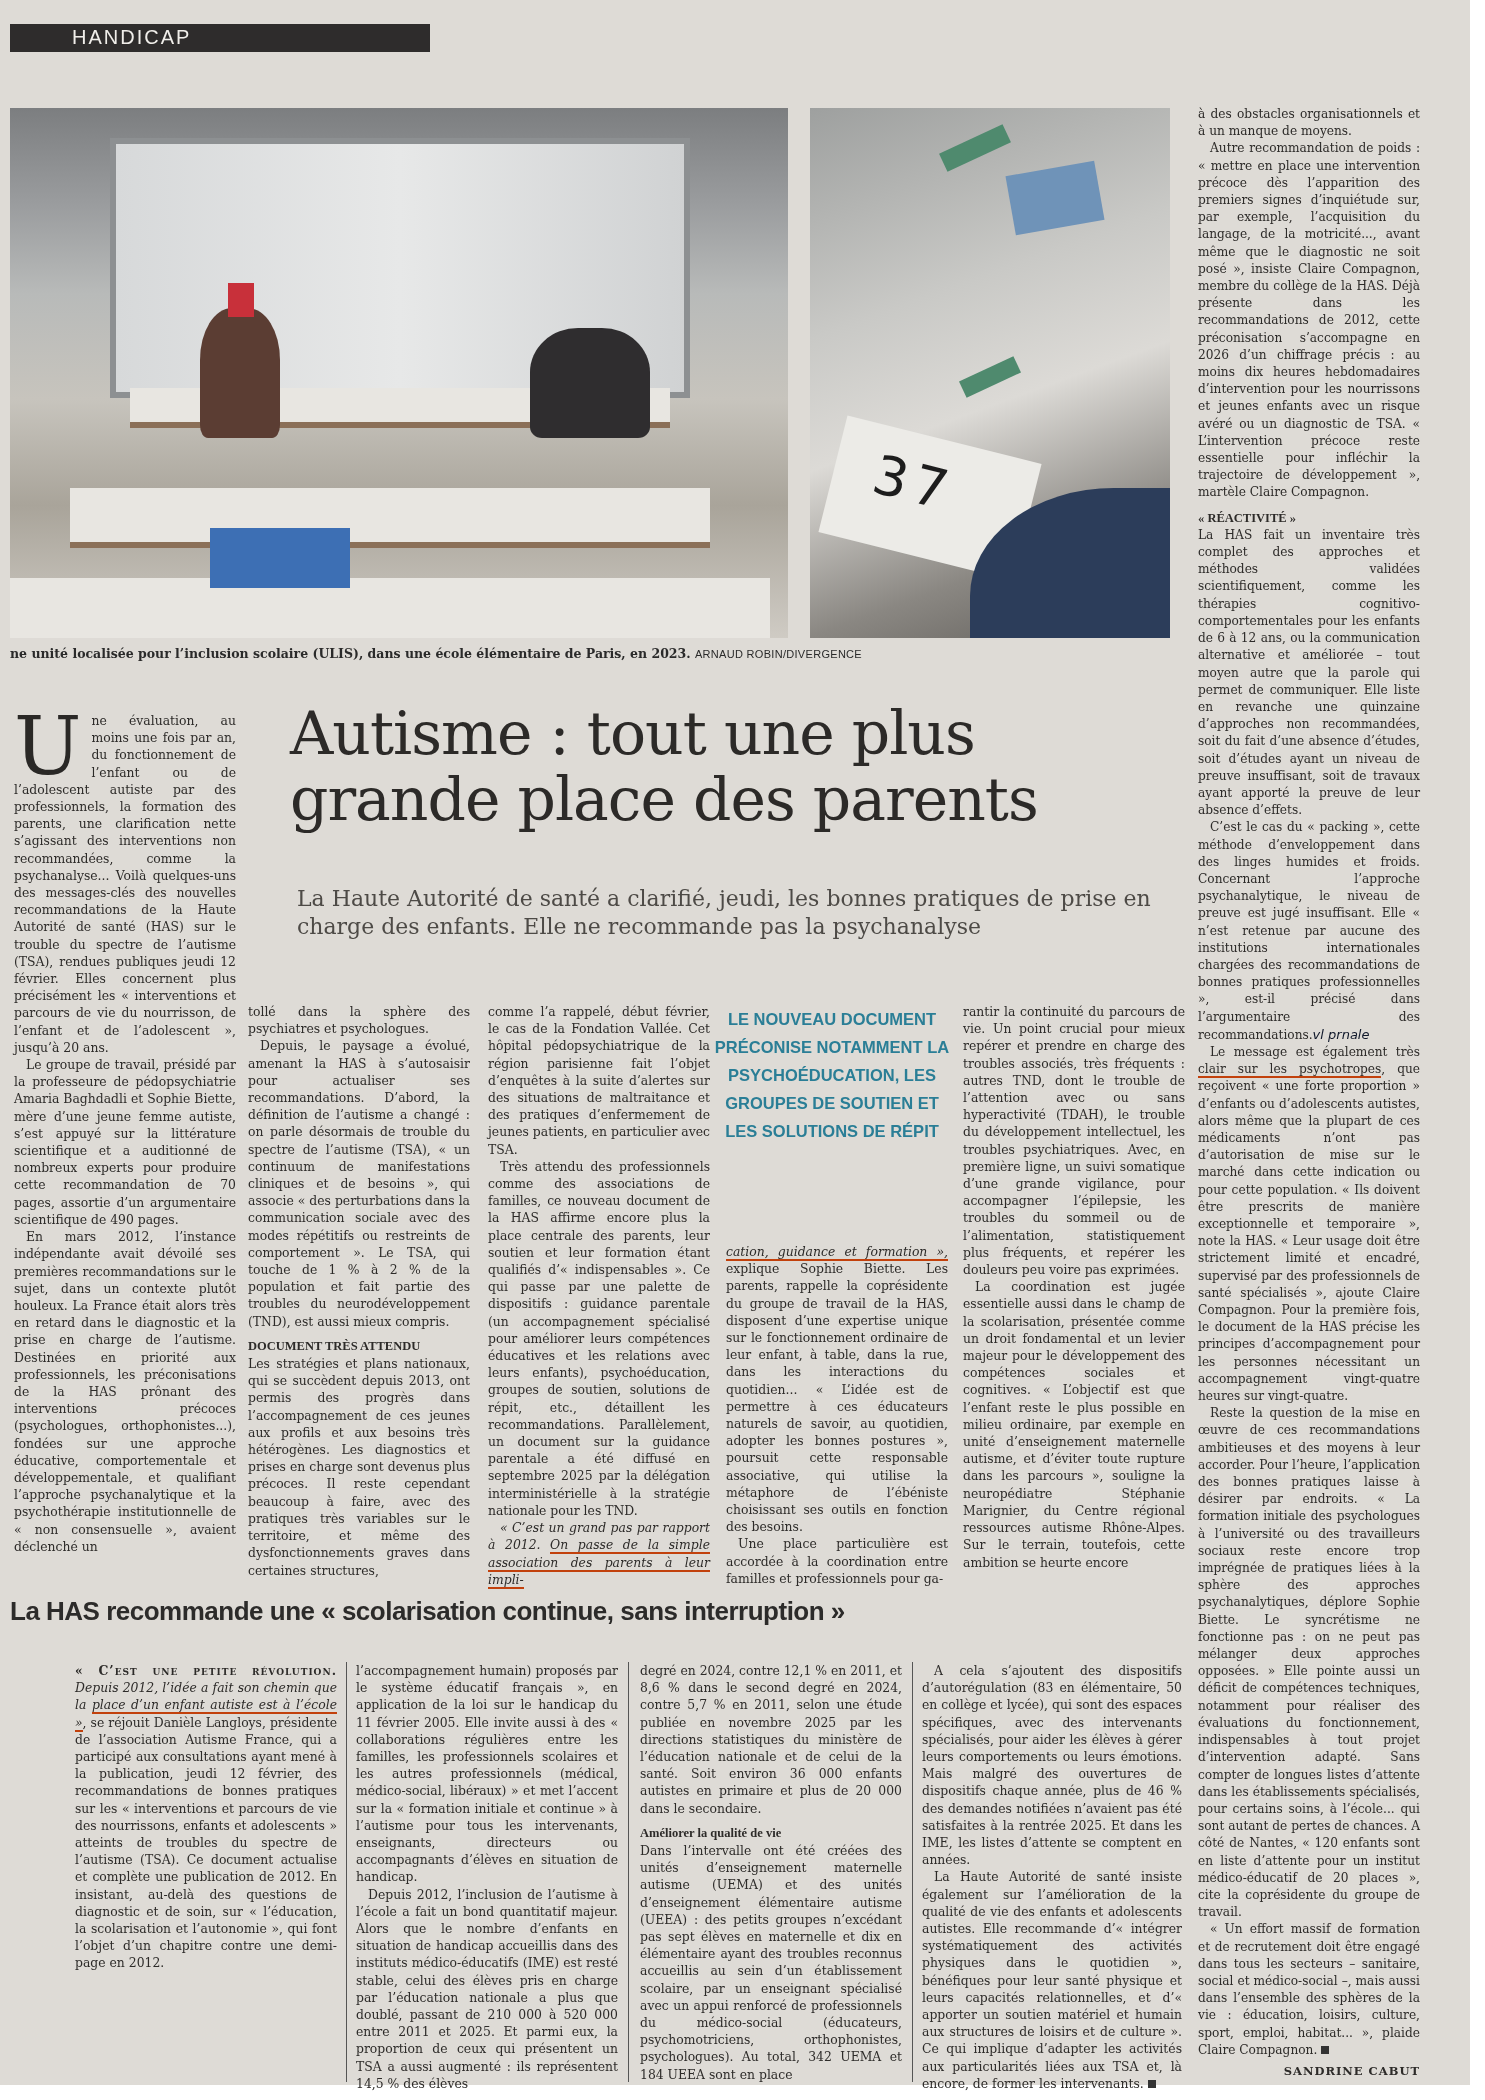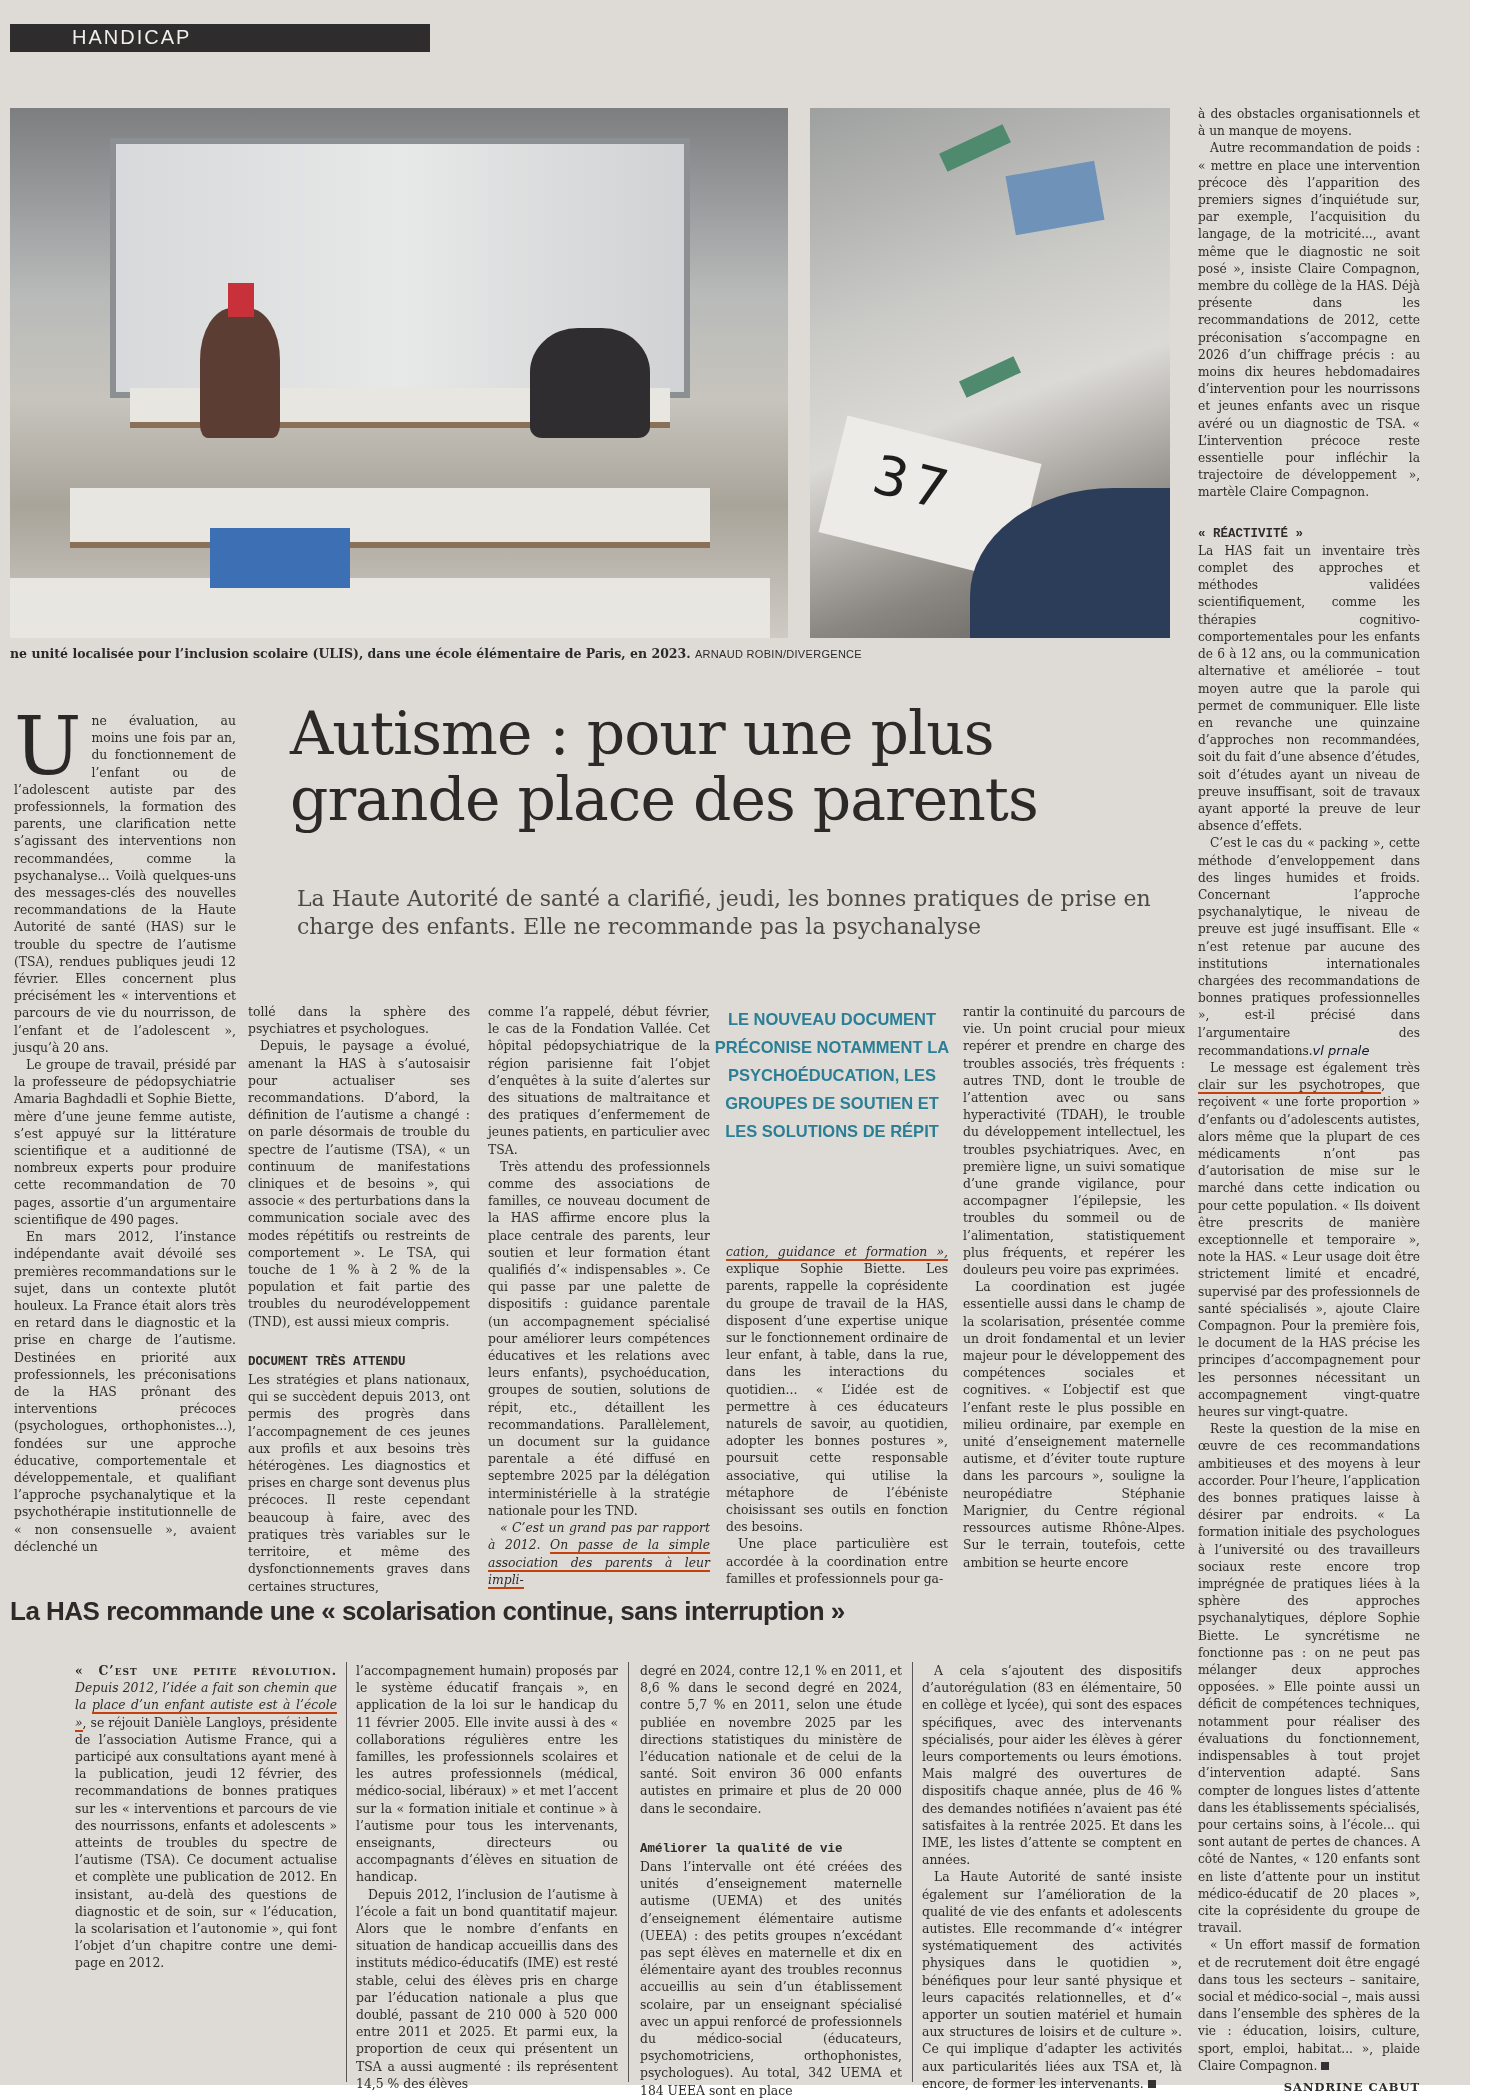--- a/index.html
+++ b/index.html
@@ -65,21 +65,21 @@
   }
   .col {
     position: absolute;
     font-family: "DejaVu Serif", serif; font-size: 12.4px; line-height: 17.2px; color: #2d2b29;
     text-align: justify; hyphens: auto;
   }
   .col p { text-indent: 12px; }
   .col p.noindent { text-indent: 0; }
   .col em { font-style: italic; }
   .col .sub {
-    font-family: Liberation Mono, monospace; font-weight: bold; font-size: 12.5px; text-indent: 0; margin-top: 24px;
+    font-family: Liberation Serif, serif; font-weight: bold; font-size: 12.5px; text-indent: 0; margin-top: 8px;
   }
   .dropcap {
     float: left; font-size: 80px; line-height: 66px; margin: 2px 10px 0 0; color: #2a2826;
   }
   .pullquote {
     position: absolute; left: 712px; top: 1005px; width: 240px;
     font-family: "Liberation Sans", sans-serif; font-weight: bold; font-size: 16.5px; line-height: 28px;
     color: #2a7e96; text-align: center; text-transform: uppercase;
   }
   .underline-pen { border-bottom: 2px solid #c2410c; }
@@ -118,21 +118,21 @@
     <div class="card37">37</div>
     <div class="arm"></div>
   </div>
 
   <div class="caption">
     <span>ne unité localisée pour l’inclusion scolaire (ULIS), dans une école élémentaire de Paris, en 2023.</span>
     <span class="credit">ARNAUD ROBIN/DIVERGENCE</span>
   </div>
 
   <div class="headline">
-    <div>Autisme : pour une plus</div>
+    <div>Autisme : tout une plus</div>
     <div>grande place des parents</div>
   </div>
   <div class="deck">La Haute Autorité de santé a clarifié, jeudi, les bonnes pratiques de prise en charge des enfants. Elle ne recommande pas la psychanalyse</div>
 
   <div class="col" style="left:14px;top:712px;width:222px;">
     <p class="noindent">
       <span class="dropcap">U</span>
       <span>ne évaluation, au moins une fois par an, du fonctionnement de l’enfant ou de l’adolescent autiste par des professionnels, la formation des parents, une clarification nette s’agissant des interventions non recommandées, comme la psychanalyse... Voilà quelques-uns des messages-clés des nouvelles recommandations de la Haute Autorité de santé (HAS) sur le trouble du spectre de l’autisme (TSA), rendues publiques jeudi 12 février. Elles concernent plus précisément les « interventions et parcours de vie du nourrisson, de l’enfant et de l’adolescent », jusqu’à 20 ans.</span>
     </p>
     <p>Le groupe de travail, présidé par la professeure de pédopsychiatrie Amaria Baghdadli et Sophie Biette, mère d’une jeune femme autiste, s’est appuyé sur la littérature scientifique et a auditionné de nombreux experts pour produire cette recommandation de 70 pages, assortie d’un argumentaire scientifique de 490 pages.</p>

